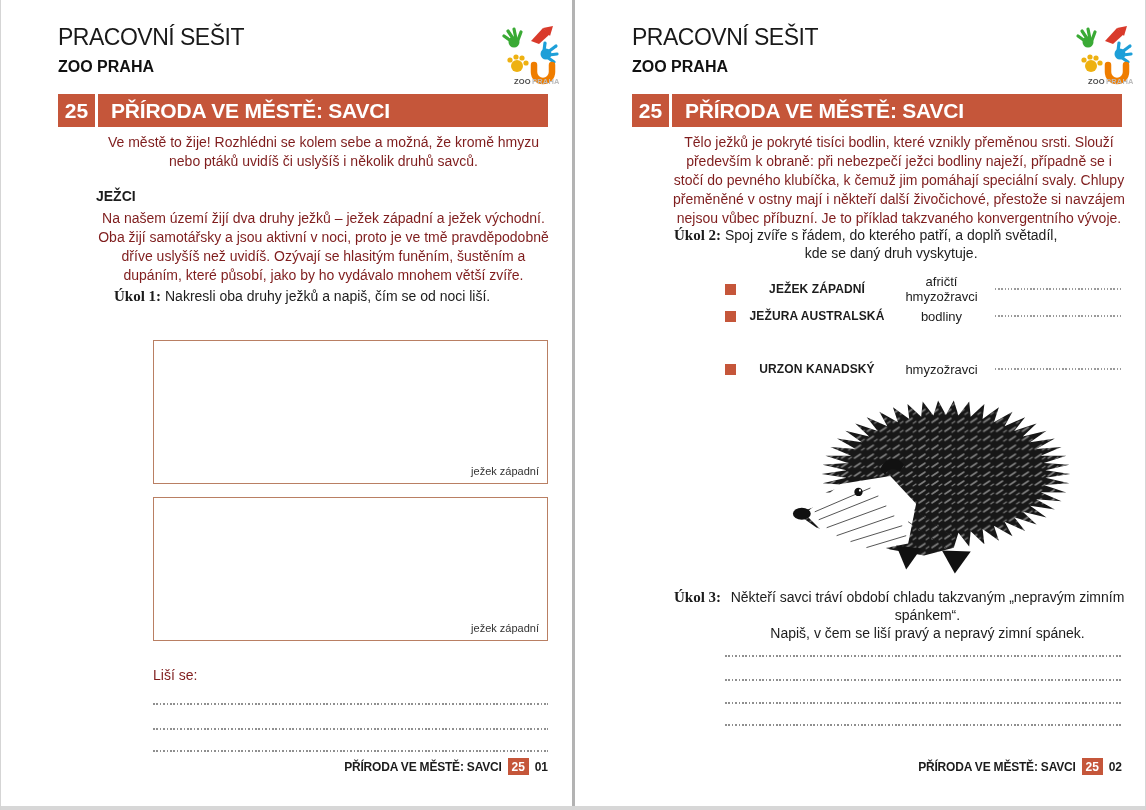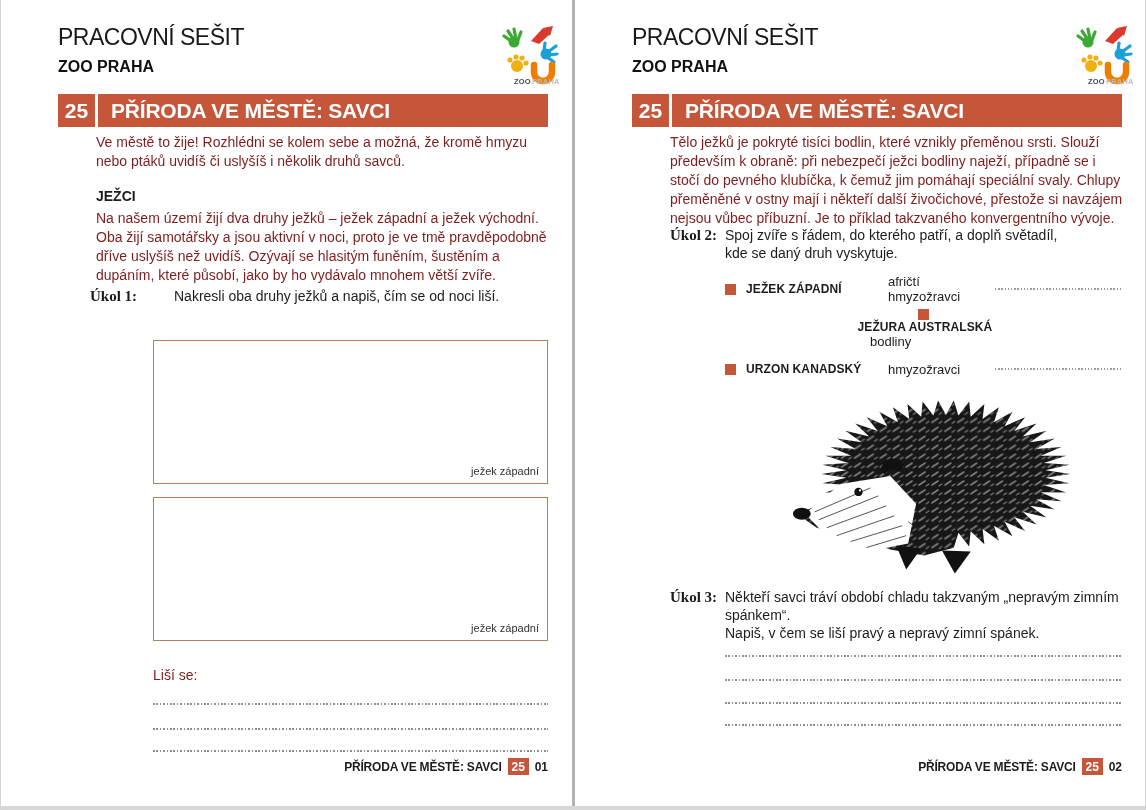--- a/index.html
+++ b/index.html
@@ -1,20 +1,21 @@
 <!DOCTYPE html>
 <html style="--accent: #c5563a; --boxborder: #b97f63;"><head>
 <meta charset="utf-8">
 <style>
   html,body{margin:0;padding:0;background:#ffffff;}
   #canvas{
     position:relative;width:1146px;height:810px;background:#ffffff;
     font-family:"Liberation Sans",sans-serif;color:#1c1c1c;overflow:hidden;
     border-left:1px solid #d5d5d5;border-right:1px solid #d5d5d5;
     box-sizing:border-box;
+    text-align:center;
   }
   #bottom-edge{position:absolute;left:0;bottom:0;width:100%;height:4px;background:#d7d7d7;}
   #page-divider{position:absolute;left:571px;top:0;width:3px;height:810px;background:#b3b3b3;}
   .page{position:absolute;top:0;width:571px;height:806px;background:#fff;}
   .page.left{left:0;}
   .page.right{left:574px;}
   .abs{position:absolute;}
 
   .hdr-title{left:57px;top:24px;font-size:23px;font-weight:500;letter-spacing:-0.5px;color:#191919;}
   .hdr-sub{left:57px;top:58px;font-size:16px;font-weight:bold;color:#111;}
@@ -103,21 +104,21 @@
     <div class="abs banner">
       <div class="num">25</div>
       <div class="gap"></div>
       <div class="ttl">PŘÍRODA VE MĚSTĚ: SAVCI</div>
     </div>
 
     <div class="abs body-text" style="left:95px;top:133px;width:455px;">Ve městě to žije! Rozhlédni se kolem sebe a možná, že kromě hmyzu nebo ptáků uvidíš či uslyšíš i několik druhů savců.</div>
     <div class="abs sec-head" style="left:95px;top:188px;">JEŽCI</div>
     <div class="abs body-text" style="left:95px;top:209px;width:455px;">Na našem území žijí dva druhy ježků – ježek západní a ježek východní. Oba žijí samotářsky a jsou aktivní v noci, proto je ve tmě pravděpodobně dříve uslyšíš než uvidíš. Ozývají se hlasitým funěním, šustěním a dupáním, které působí, jako by ho vydávalo mnohem větší zvíře.</div>
 
-    <div class="abs task" style="left:89px;top:287px;width:455px;gap:29px;">
+    <div class="abs task" style="left:109px;top:287px;width:455px;">
       <span class="lbl">Úkol 1:</span>
       <span>Nakresli oba druhy ježků a napiš, čím se od noci liší.</span>
     </div>
 
     <div class="abs draw-box" style="left:152px;top:340px;width:393px;height:142px;">
       <span class="box-caption">ježek západní</span>
     </div>
     <div class="abs draw-box" style="left:152px;top:497px;width:393px;height:142px;">
       <span class="box-caption">ježek západní</span>
     </div>
@@ -190,21 +191,21 @@
         <span>kde se daný druh vyskytuje.</span>
       </span>
     </div>
 
     <div class="match-row" style="top:282px;">
       <span class="sq"></span>
       <span class="animal">JEŽEK ZÁPADNÍ</span>
       <span class="order">afričtí hmyzožravci</span>
       <span class="dots"></span>
     </div>
-    <div class="match-row" style="top:309px;flex-direction:column;">
+    <div class="match-row" style="top:309px;">
       <span class="sq"></span>
       <span class="animal">JEŽURA AUSTRALSKÁ</span>
       <span class="order">bodliny</span>
       <span class="dots"></span>
     </div>
     <div class="match-row" style="top:336px;margin-top:26px;">
       <span class="sq"></span>
       <span class="animal">URZON KANADSKÝ</span>
       <span class="order">hmyzožravci</span>
       <span class="dots"></span>

